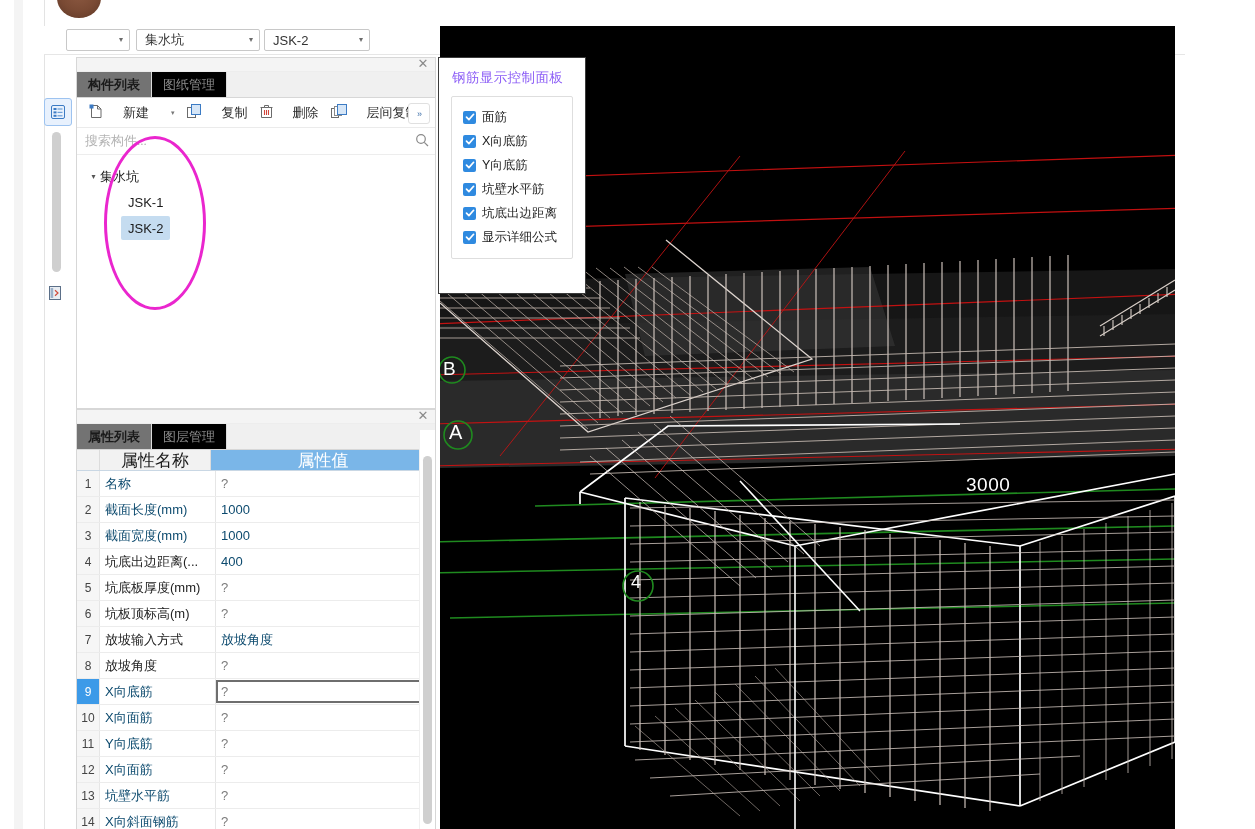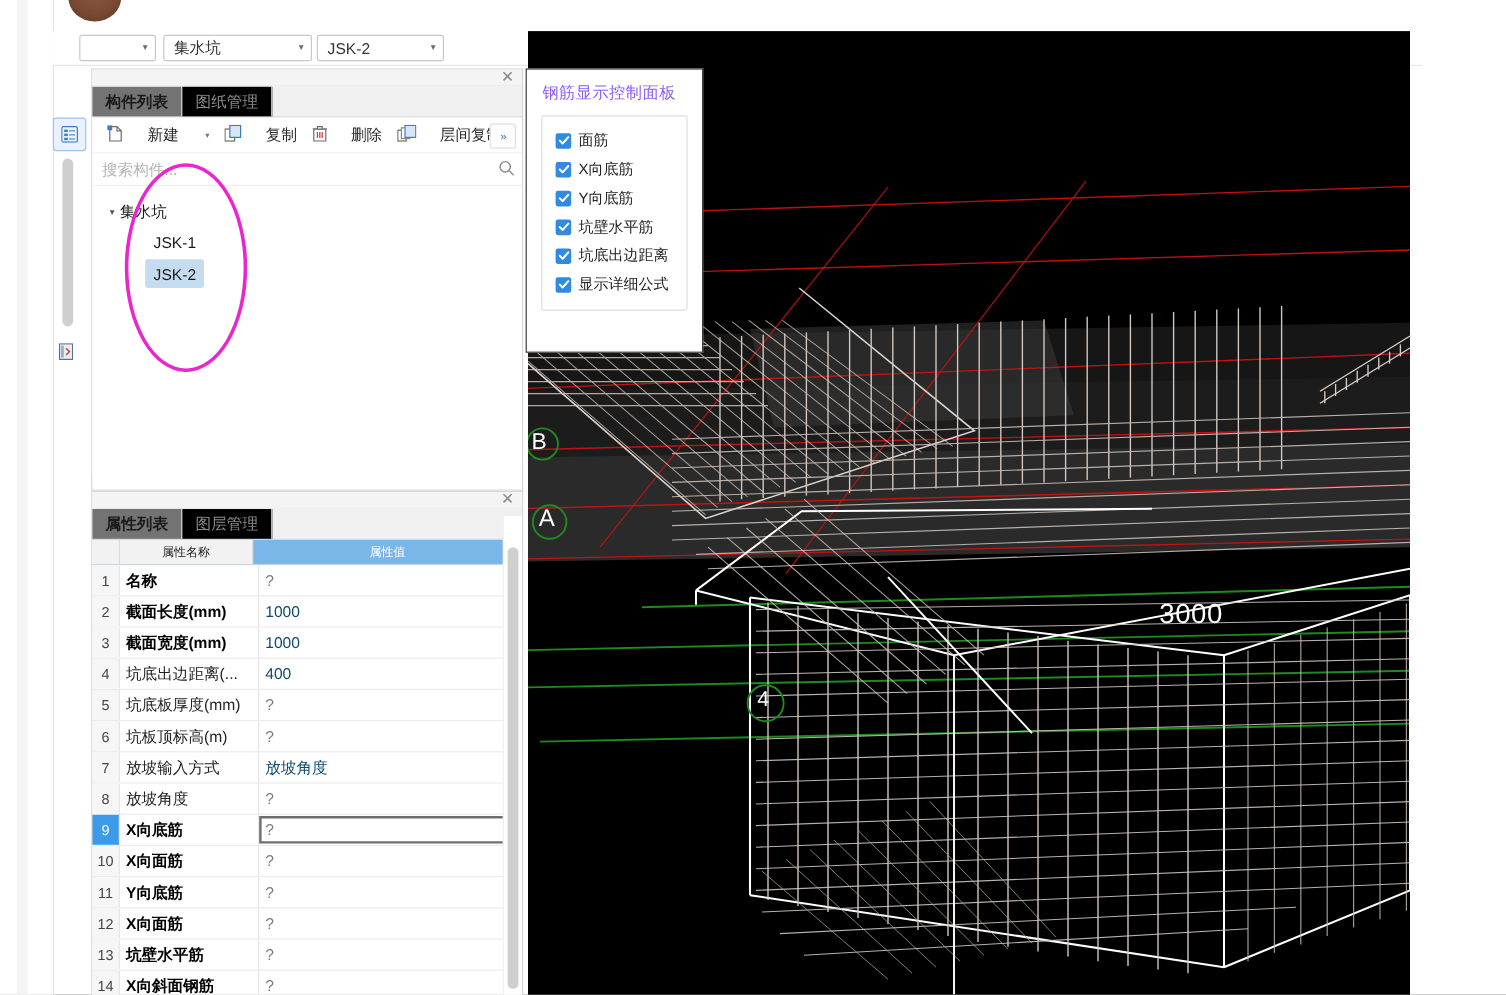--- a/index.html
+++ b/index.html
@@ -102,21 +102,21 @@
     font-size:9px;color:#3c6ea8;letter-spacing:-1px;cursor:pointer;
   }
 
   .searchrow{
     position:relative;height:26px;border-bottom:1px solid #ededed;
     display:flex;align-items:center;background:#fff;
   }
   .search-in{
     border:0;outline:0;flex:1;height:24px;padding:0 8px;
     font-size:13px;color:#333;background:transparent;
-    font-family:Liberation Sans, sans-serif;
+    font-family:Liberation Serif, serif;
   }
   .search-in::placeholder{color:#b3b3b3;}
   .search-ic{width:26px;text-align:center;color:#8a8a8a;cursor:pointer;}
 
   .tree{padding:10px 0 0 0;background:#fff;height:243px;box-sizing:border-box;}
   .tree-grp{
     display:flex;align-items:center;height:24px;padding-left:10px;
     font-size:13px;color:#1a1a1a;cursor:pointer;
   }
   .tw{
@@ -125,21 +125,21 @@
   .tree-leaf{
     height:24px;margin-left:44px;display:inline-flex;align-items:center;
     padding:0 7px;font-size:13px;color:#1a1a1a;border-radius:2px;cursor:pointer;
   }
   .tree-leaf.sel{background:#c5dcf0;}
   .leafwrap{height:26px;display:flex;align-items:center;}
 
   
   #prop-panel{left:76px;top:409px;width:360px;height:420px;border-bottom:0;}
   .grid-head{
-    display:flex;height:20px;font-size:10px;color:#1a1a1a;
+    display:flex;height:20px;font-size:17px;color:#1a1a1a;
     border-bottom:1px solid #c9d7e4;
   }
   .gh-idx{width:22px;background:#f2f2f2;border-right:1px solid #dcdcdc;}
   .gh-name{
     width:110px;background:#f2f2f2;border-right:1px solid #dcdcdc;
     display:flex;align-items:center;justify-content:center;
   }
   .gh-val{
     flex:1;background:#7ab6e8;color:#fff;
     display:flex;align-items:center;justify-content:center;
@@ -152,21 +152,21 @@
     width:22px;background:#f6f6f6;border-right:1px solid #e6e6e6;
     display:flex;align-items:center;justify-content:center;
     font-size:12px;color:#444;
   }
   .grow.sel .g-idx{background:#3c9ae8;color:#fff;}
   .g-name{
     width:110px;border-right:1px solid #e6e6e6;
     display:flex;align-items:center;padding-left:5px;
     white-space:nowrap;overflow:hidden;
   }
-  .g-name.blue{color:#000000;font-weight:bold;}
+  .g-name.blue{color:#0c4a6e;}
   .g-val{
     flex:1;display:flex;align-items:center;padding-left:5px;color:#0c4a6e;
   }
   .g-val.q{color:#7b7b7b;}
   .grow.sel .g-val{
     box-shadow:inset 0 0 0 2px #6e6e6e;background:#fff;margin:1px 2px 1px 0;
   }
   .prop-scroll{
     position:absolute;right:3px;top:46px;width:9px;height:368px;
     background:#cfcfcf;border-radius:5px;
@@ -493,21 +493,21 @@
           <circle cx="12" cy="344" r="13"></circle>
           <circle cx="18" cy="409" r="14"></circle>
           <circle cx="198" cy="560" r="15"></circle>
         </g>
       </g>
     </svg>
 
     <div class="badge" style="left:3px;top:332px;font-size:19px;">B</div>
     <div class="badge" style="left:9px;top:395px;font-size:20px;">A</div>
     <div class="badge" style="left:191px;top:546px;font-size:18px;">4</div>
-    <div class="badge" style="left:526px;top:472px;font-size:23px;letter-spacing:.5px;">3000</div>
+    <div class="badge" style="left:526px;top:448px;font-size:19px;letter-spacing:.5px;">3000</div>
   </div>
 
   <div class="panel" id="comp-panel">
     <div class="panel-titlebar">
       <div class="panel-close">✕</div>
     </div>
 
     <div class="tabrow">
       <div class="tab active">
         <span>构件列表</span>

